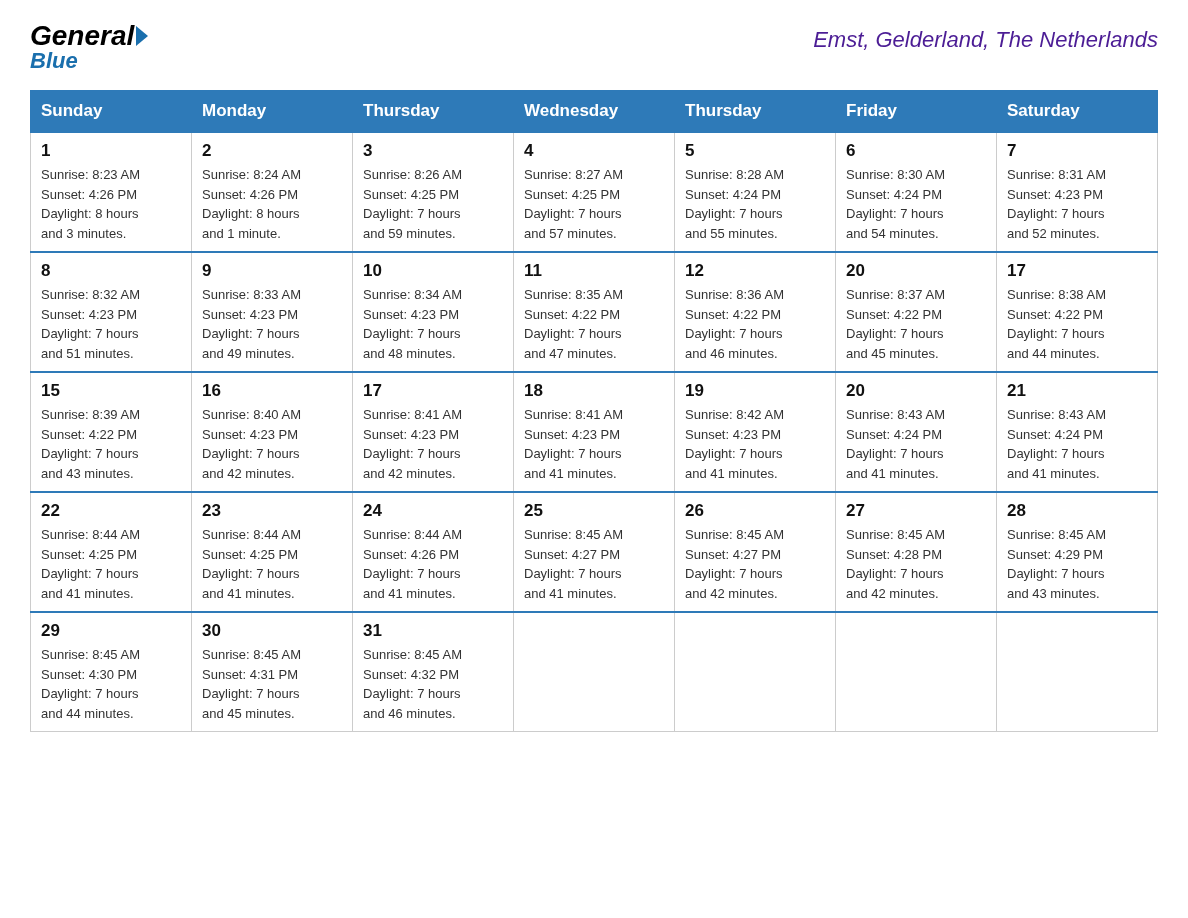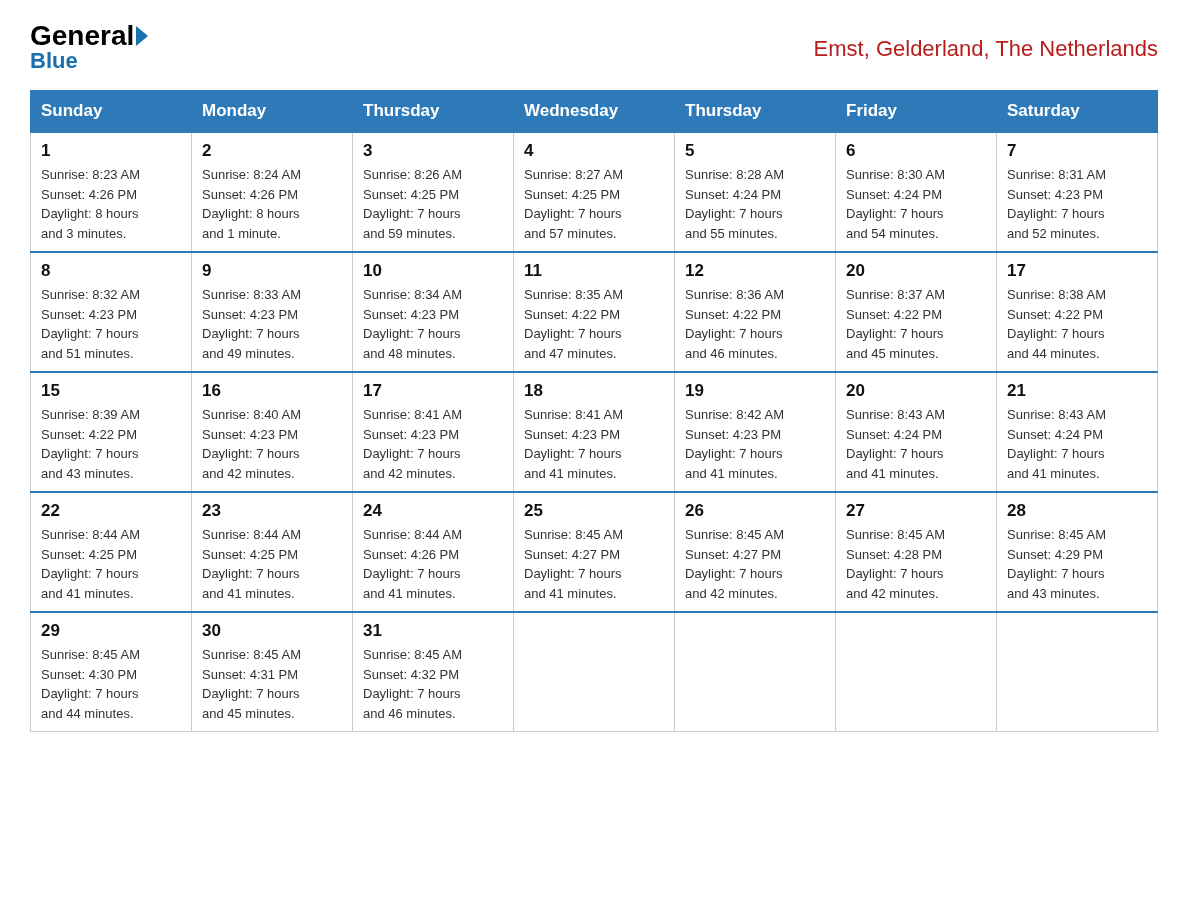--- a/index.html
+++ b/index.html
@@ -8,20 +8,21 @@
       background: #fff;
       padding: 20px 30px;
       width: 1188px;
       min-height: 918px;
     }
     .header-area {
       display: flex;
       justify-content: space-between;
       align-items: flex-start;
       margin-bottom: 16px;
+      font-style: italic;
     }
     .logo {
       display: flex;
       flex-direction: column;
       align-items: flex-start;
     }
     .logo-text {
       display: flex;
       align-items: center;
       font-size: 28px;
@@ -46,22 +47,22 @@
       text-align: right;
     }
     .month-title {
       font-size: 52px;
       font-weight: bold;
       color: #111;
       line-height: 1.1;
     }
     .location-title {
       font-size: 22px;
-      color: #b91c1c;
-      margin-top: 16px;
+      color: #4c1d95;
+      margin-top: 7px;
     }
     table {
       width: 100%;
       border-collapse: collapse;
       table-layout: fixed;
       padding-left: 36px;
     }
     thead th {
       background-color: #2e7ab8;
       color: #fff;

